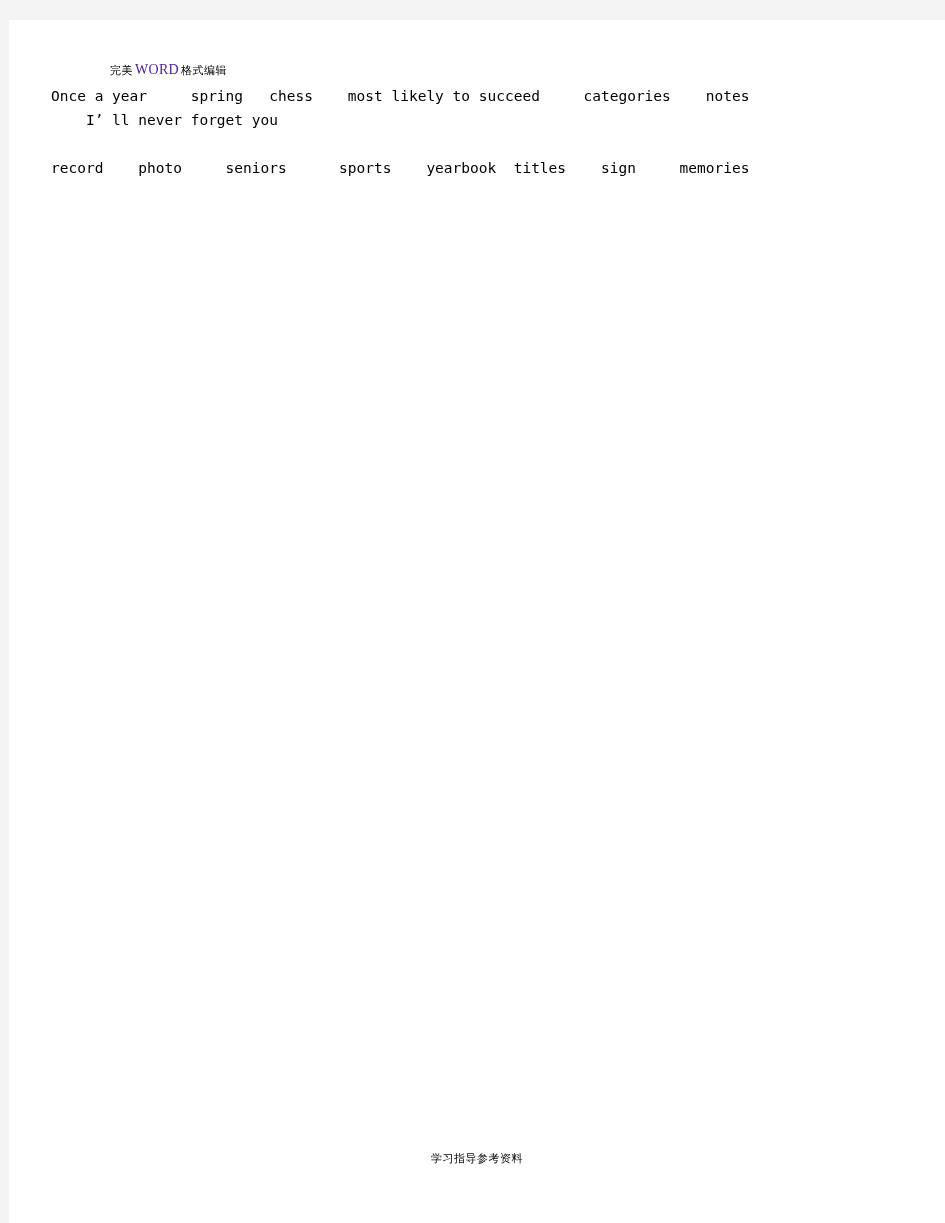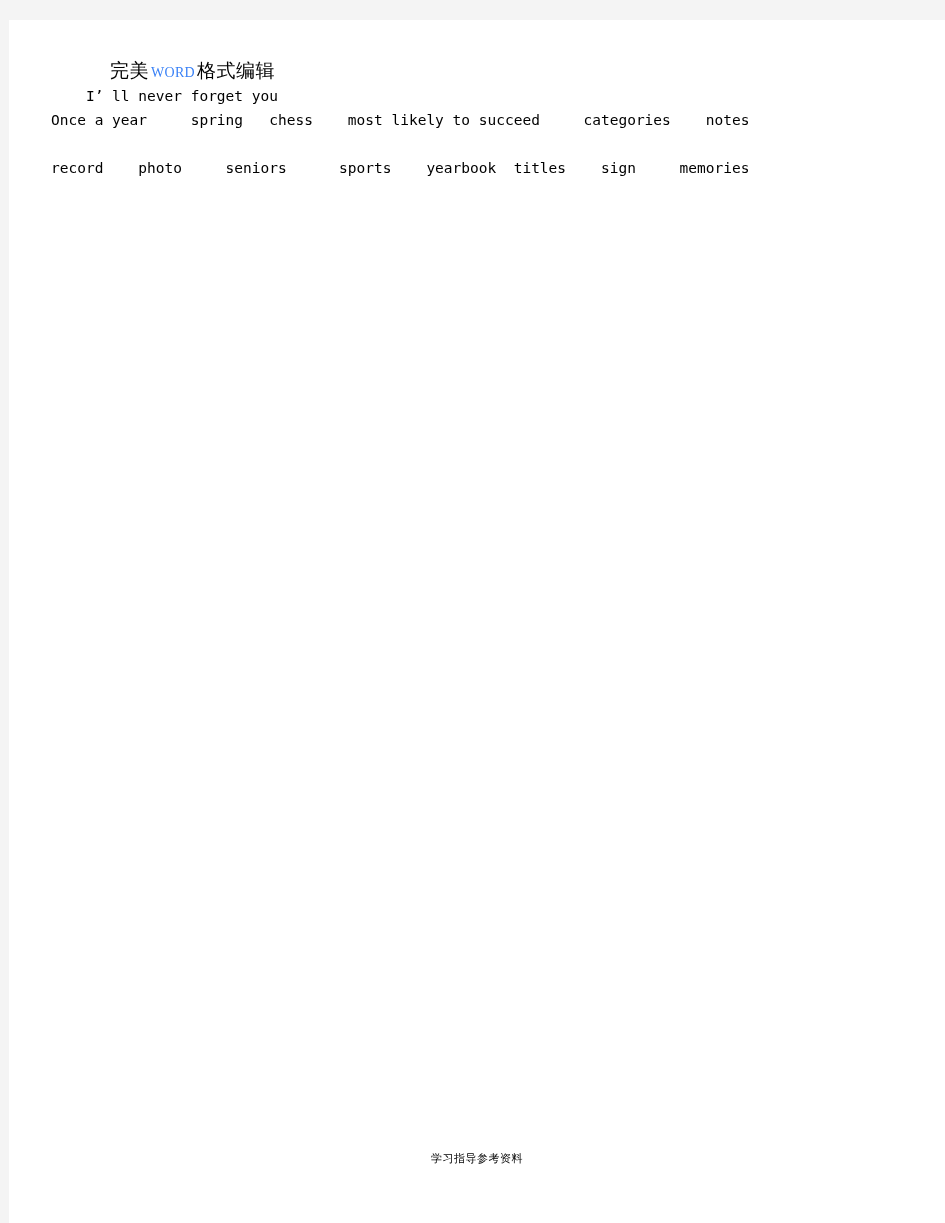--- a/index.html
+++ b/index.html
@@ -36,28 +36,28 @@
   
   #doc-header {
     position: absolute;
     left: 101px;
     top: 41px;
     white-space: nowrap;
     line-height: 1;
   }
   .hdr-cn {
     font-family: "DejaVu Sans", sans-serif;
-    font-size: 19px;
+    font-size: 11px;
     color: #000000;
     letter-spacing: 0.5px;
   }
   .hdr-en {
     font-family: "Liberation Serif", serif;
     font-size: 14px;
-    color: #3b82f6;
+    color: #4c1d95;
     letter-spacing: 0.3px;
     padding: 0 2px;
   }
 
   
   #doc-body {
     position: absolute;
     left: 42px;
     top: 64px;
     width: 880px;
@@ -94,22 +94,22 @@
 
 <div id="page-canvas">
 
   <div id="document-page">
 
     <div id="doc-header">
       <span class="hdr-cn">完美</span><span class="hdr-en">WORD</span><span class="hdr-cn">格式编辑</span>
     </div>
 
     <div id="doc-body">
+      <div class="body-line">Once a year     spring   chess    most likely to succeed     categories    notes</div>
       <div class="body-line">    I’ ll never forget you</div>
-      <div class="body-line">Once a year     spring   chess    most likely to succeed     categories    notes</div>
       <div class="spacer-line"></div>
       <div class="body-line">record    photo     seniors      sports    yearbook  titles    sign     memories</div>
     </div>
 
     <div id="doc-footer">
       <span class="ftr-cn">学习指导参考资料</span>
     </div>
 
   </div>
 </div>

